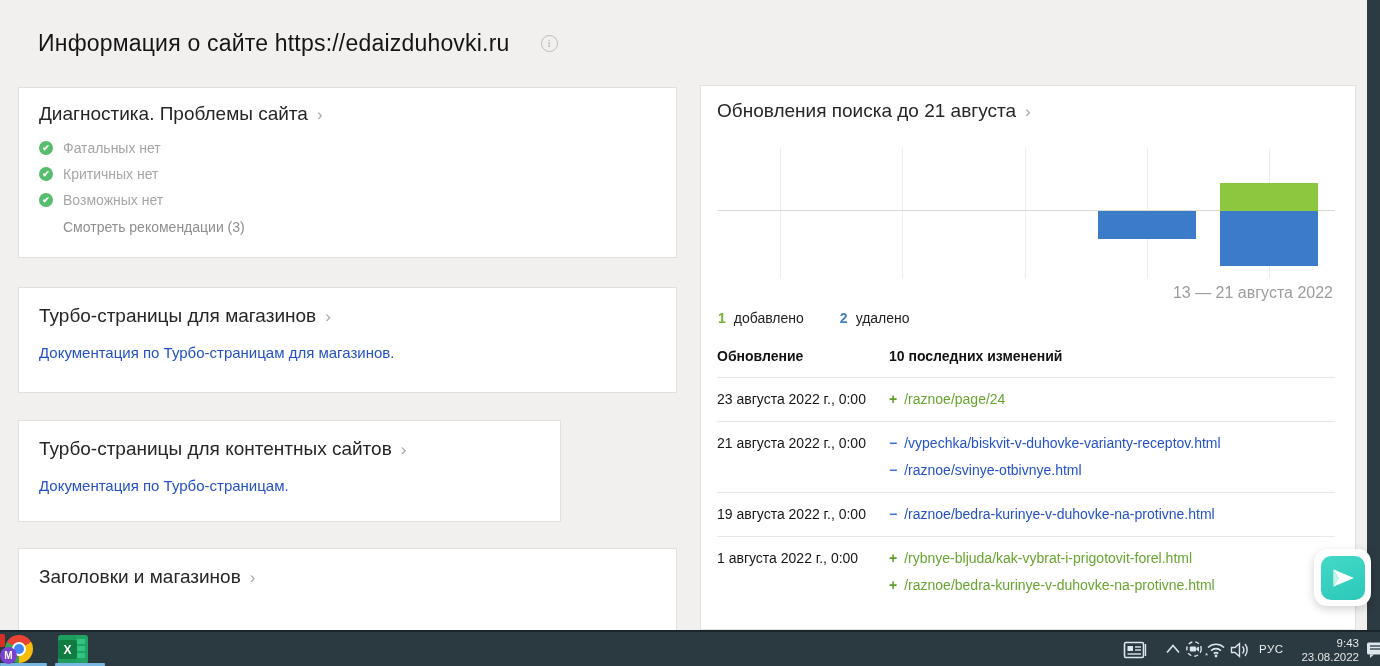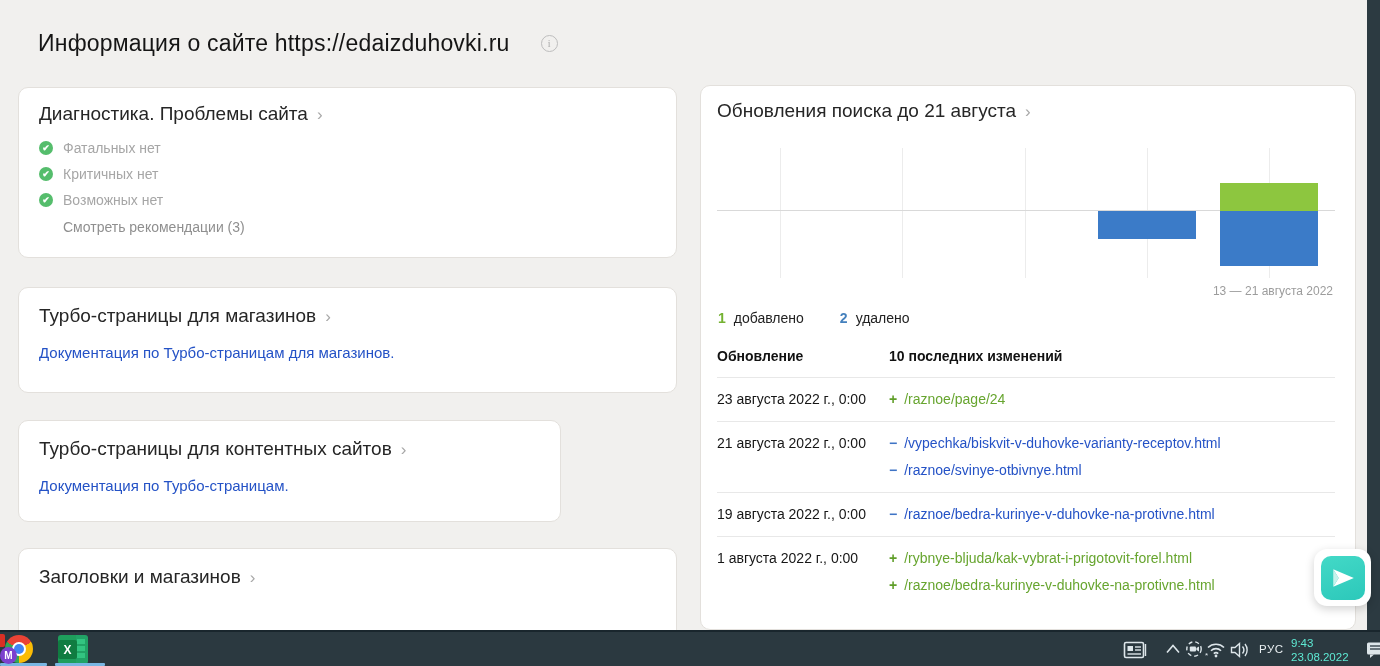--- a/index.html
+++ b/index.html
@@ -7,42 +7,42 @@
     width:1380px;height:666px;position:relative;overflow:hidden;
     background:#f1f0ee;font-family:"Liberation Sans",sans-serif;
     -webkit-font-smoothing:antialiased;
   }
   
   .page-title-row{position:absolute;left:38px;top:30px;display:flex;align-items:center;gap:31px;z-index:2}
   .page-title-row h1{margin:0;font-size:23px;font-weight:400;color:#151515;letter-spacing:.2px}
   .info-icon{width:15px;height:15px;border:1px solid #bdbdbd;border-radius:50%;color:#a9a9a9;
     font-size:10px;line-height:15px;text-align:center;font-family:"Liberation Serif",serif;cursor:pointer}
   
-  .card{position:absolute;background:#fff;border:1px solid #e3e0dc;border-radius:10px;box-sizing:border-box;z-index:1}
+  .card{position:absolute;background:#fff;border:1px solid #e3e0dc;border-radius:0;box-sizing:border-box;z-index:1}
   .card-title{display:flex;align-items:center;gap:9px;font-size:19px;color:#262626;cursor:pointer;width:max-content}
   .chev{color:#a8a8a8;font-size:17px;margin-top:1px;font-weight:400}
   #card-diagnostics{left:18px;top:87px;width:659px;height:171px;padding:15px 20px}
   .diag-items{margin-top:15px;display:flex;flex-direction:column;gap:10px}
   .diag-item{display:flex;align-items:center;gap:10px;color:#a6a6a6;font-size:14px}
   .check-icon{width:14px;height:14px;border-radius:50%;background:#55bd6c;color:#fff;font-size:9px;font-weight:700;
     display:flex;align-items:center;justify-content:center;flex-shrink:0}
   .diag-link{margin:11px 0 0 24px;font-size:14px;color:#8f8f8f;display:inline-block;cursor:pointer;width:max-content}
   #card-turbo-shops{left:18px;top:287px;width:659px;height:106px;padding:17px 20px}
   #card-turbo-content{left:18px;top:420px;width:543px;height:102px;padding:17px 20px}
   .doc-link{margin-top:17px;display:inline-block;font-size:15px;color:#2452c6;cursor:pointer;width:max-content}
   #card-titles{left:18px;top:548px;width:659px;height:100px;padding:17px 20px}
   .titles-text{margin-top:17px;font-size:14.5px;color:#1c1c1c}
   .titles-text .b{font-weight:700}
   
   #card-search{left:700px;top:85px;width:656px;height:545px;padding:14px 16px}
   .chart-box{position:absolute;left:16px;top:60px;width:618px;height:132px}
   .gridline{position:absolute;top:2px;height:130px;width:1px;background:#ececec}
   .baseline{position:absolute;left:0;top:64px;width:618px;height:1px;background:#d9d9d9}
   .bar{position:absolute}
-  .chart-caption{position:absolute;right:22px;top:198px;font-size:12px;color:#9c9c9c}
+  .chart-caption{position:absolute;right:22px;top:198px;font-size:16px;color:#9c9c9c}
   .legend{position:absolute;left:17px;top:224px;display:flex;gap:36px;font-size:14px;color:#222}
   .legend-item{display:flex;align-items:center}
   .legend-num{font-weight:700;margin-right:8px}
   .legend-num.added{color:#74b231}
   .legend-num.deleted{color:#4480bd}
   .updates-table{position:absolute;left:16px;top:252px;width:618px}
   .thead{display:flex;font-weight:700;font-size:14px;color:#121212;padding:10px 0 13px}
   .col-date{width:172px;flex-shrink:0}
   .trow{display:flex;border-top:1px solid #e8e8e8;padding:8px 0}
   .trow .date{width:172px;flex-shrink:0;font-size:14px;color:#161616;line-height:27px}
@@ -75,21 +75,21 @@
     background:linear-gradient(to right,#1e9e5c 0 60%,#21a366 60% 100%);cursor:pointer}
   .excel-icon .x{position:absolute;left:0;top:5px;width:19px;height:19px;background:#107c41;color:#fff;
     font-weight:700;font-size:12px;display:flex;align-items:center;justify-content:center;border-radius:2px}
   .excel-icon::after{content:"";position:absolute;right:3px;top:4px;width:8px;height:21px;
     background:repeating-linear-gradient(#33c481 0 5px,#21a366 5px 7px)}
   .underline{position:absolute;bottom:0;height:3px;background:#79b7e3;border-radius:1px}
   #ul-chrome{left:0;width:47px}
   #ul-excel{left:55px;width:50px}
   .tray-icon{position:absolute;cursor:pointer}
   .tray-lang{position:absolute;left:1259px;top:11px;font-size:11.5px;color:#e9eff1;letter-spacing:.5px;cursor:pointer}
-  .tray-clock{position:absolute;left:1291px;top:4px;width:68px;text-align:left;color:#5eead4;cursor:pointer}
+  .tray-clock{position:absolute;left:1291px;top:4px;width:68px;text-align:right;color:#e5e5e5;cursor:pointer}
   .tray-clock .t{font-size:11.5px;line-height:14px}
   .tray-clock .d{font-size:11.5px;line-height:14px}
 </style>
 </head>
 <body>
 
 <div class="page-title-row">
   <h1>Информация о сайте https://edaizduhovki.ru</h1>
   <span class="info-icon">i</span>
 </div>

